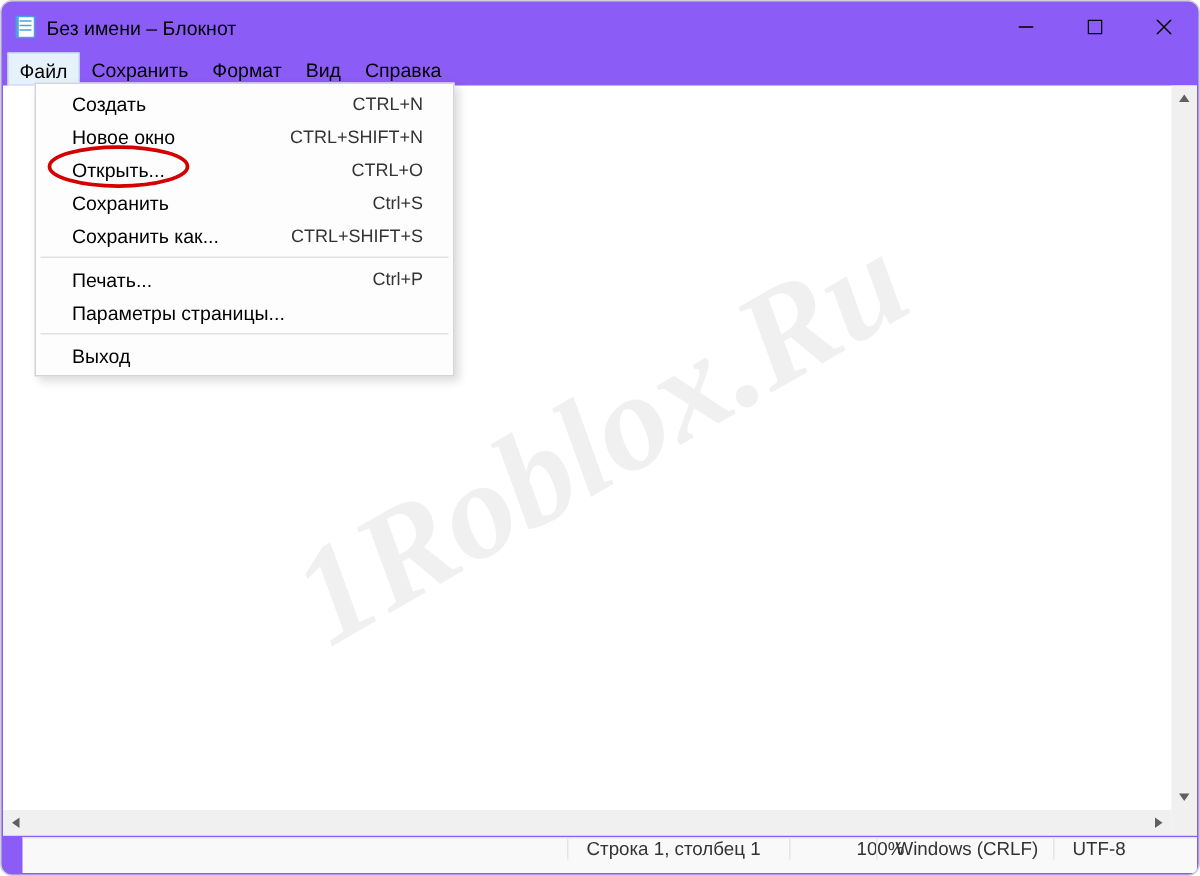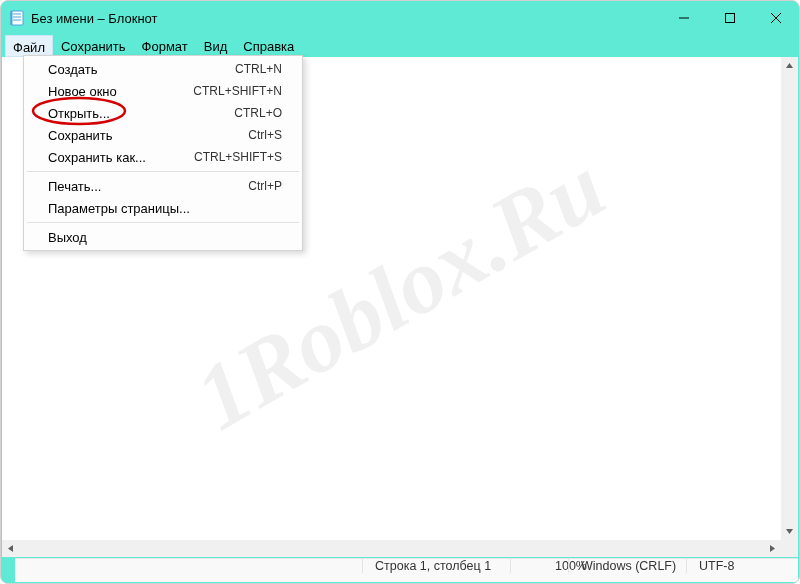--- a/index.html
+++ b/index.html
@@ -10,21 +10,21 @@
     font-size: 13px;
     background: #fff;
     overflow: hidden;
     position: relative;
   }
   .window {
     width: 800px; height: 584px;
     border: 1px solid #d0d0d0;
     border-radius: 8px;
     position: relative;
-    background: #5eead4;
+    background: #8b5cf6;
     overflow: hidden;
   }
   
   .titlebar {
     height: 34px;
     display: flex;
     align-items: center;
     padding: 0 0 0 8px;
   }
   .app-icon {
@@ -153,21 +153,21 @@
   .status-cell {
     border-left: 1px solid #e5e5e5;
     display: flex;
     align-items: center;
     padding: 0 12px;
     white-space: nowrap;
   }
   .status-cell.w-pos { width: 148px; }
   .status-cell.w-zoom { width: 58px; padding-left: 44px; }
   .status-cell.w-eol { width: 118px; }
-  .status-cell.w-enc { width: 112px; }
+  .status-cell.w-enc { width: 96px; }
   
   .watermark {
     position: absolute;
     left: 50%; top: 50%;
     transform: translate(-50%, -50%) rotate(-30deg);
     font-size: 92px;
     font-weight: 700;
     font-style: italic;
     color: rgba(0,0,0,0.06);
     white-space: nowrap;

